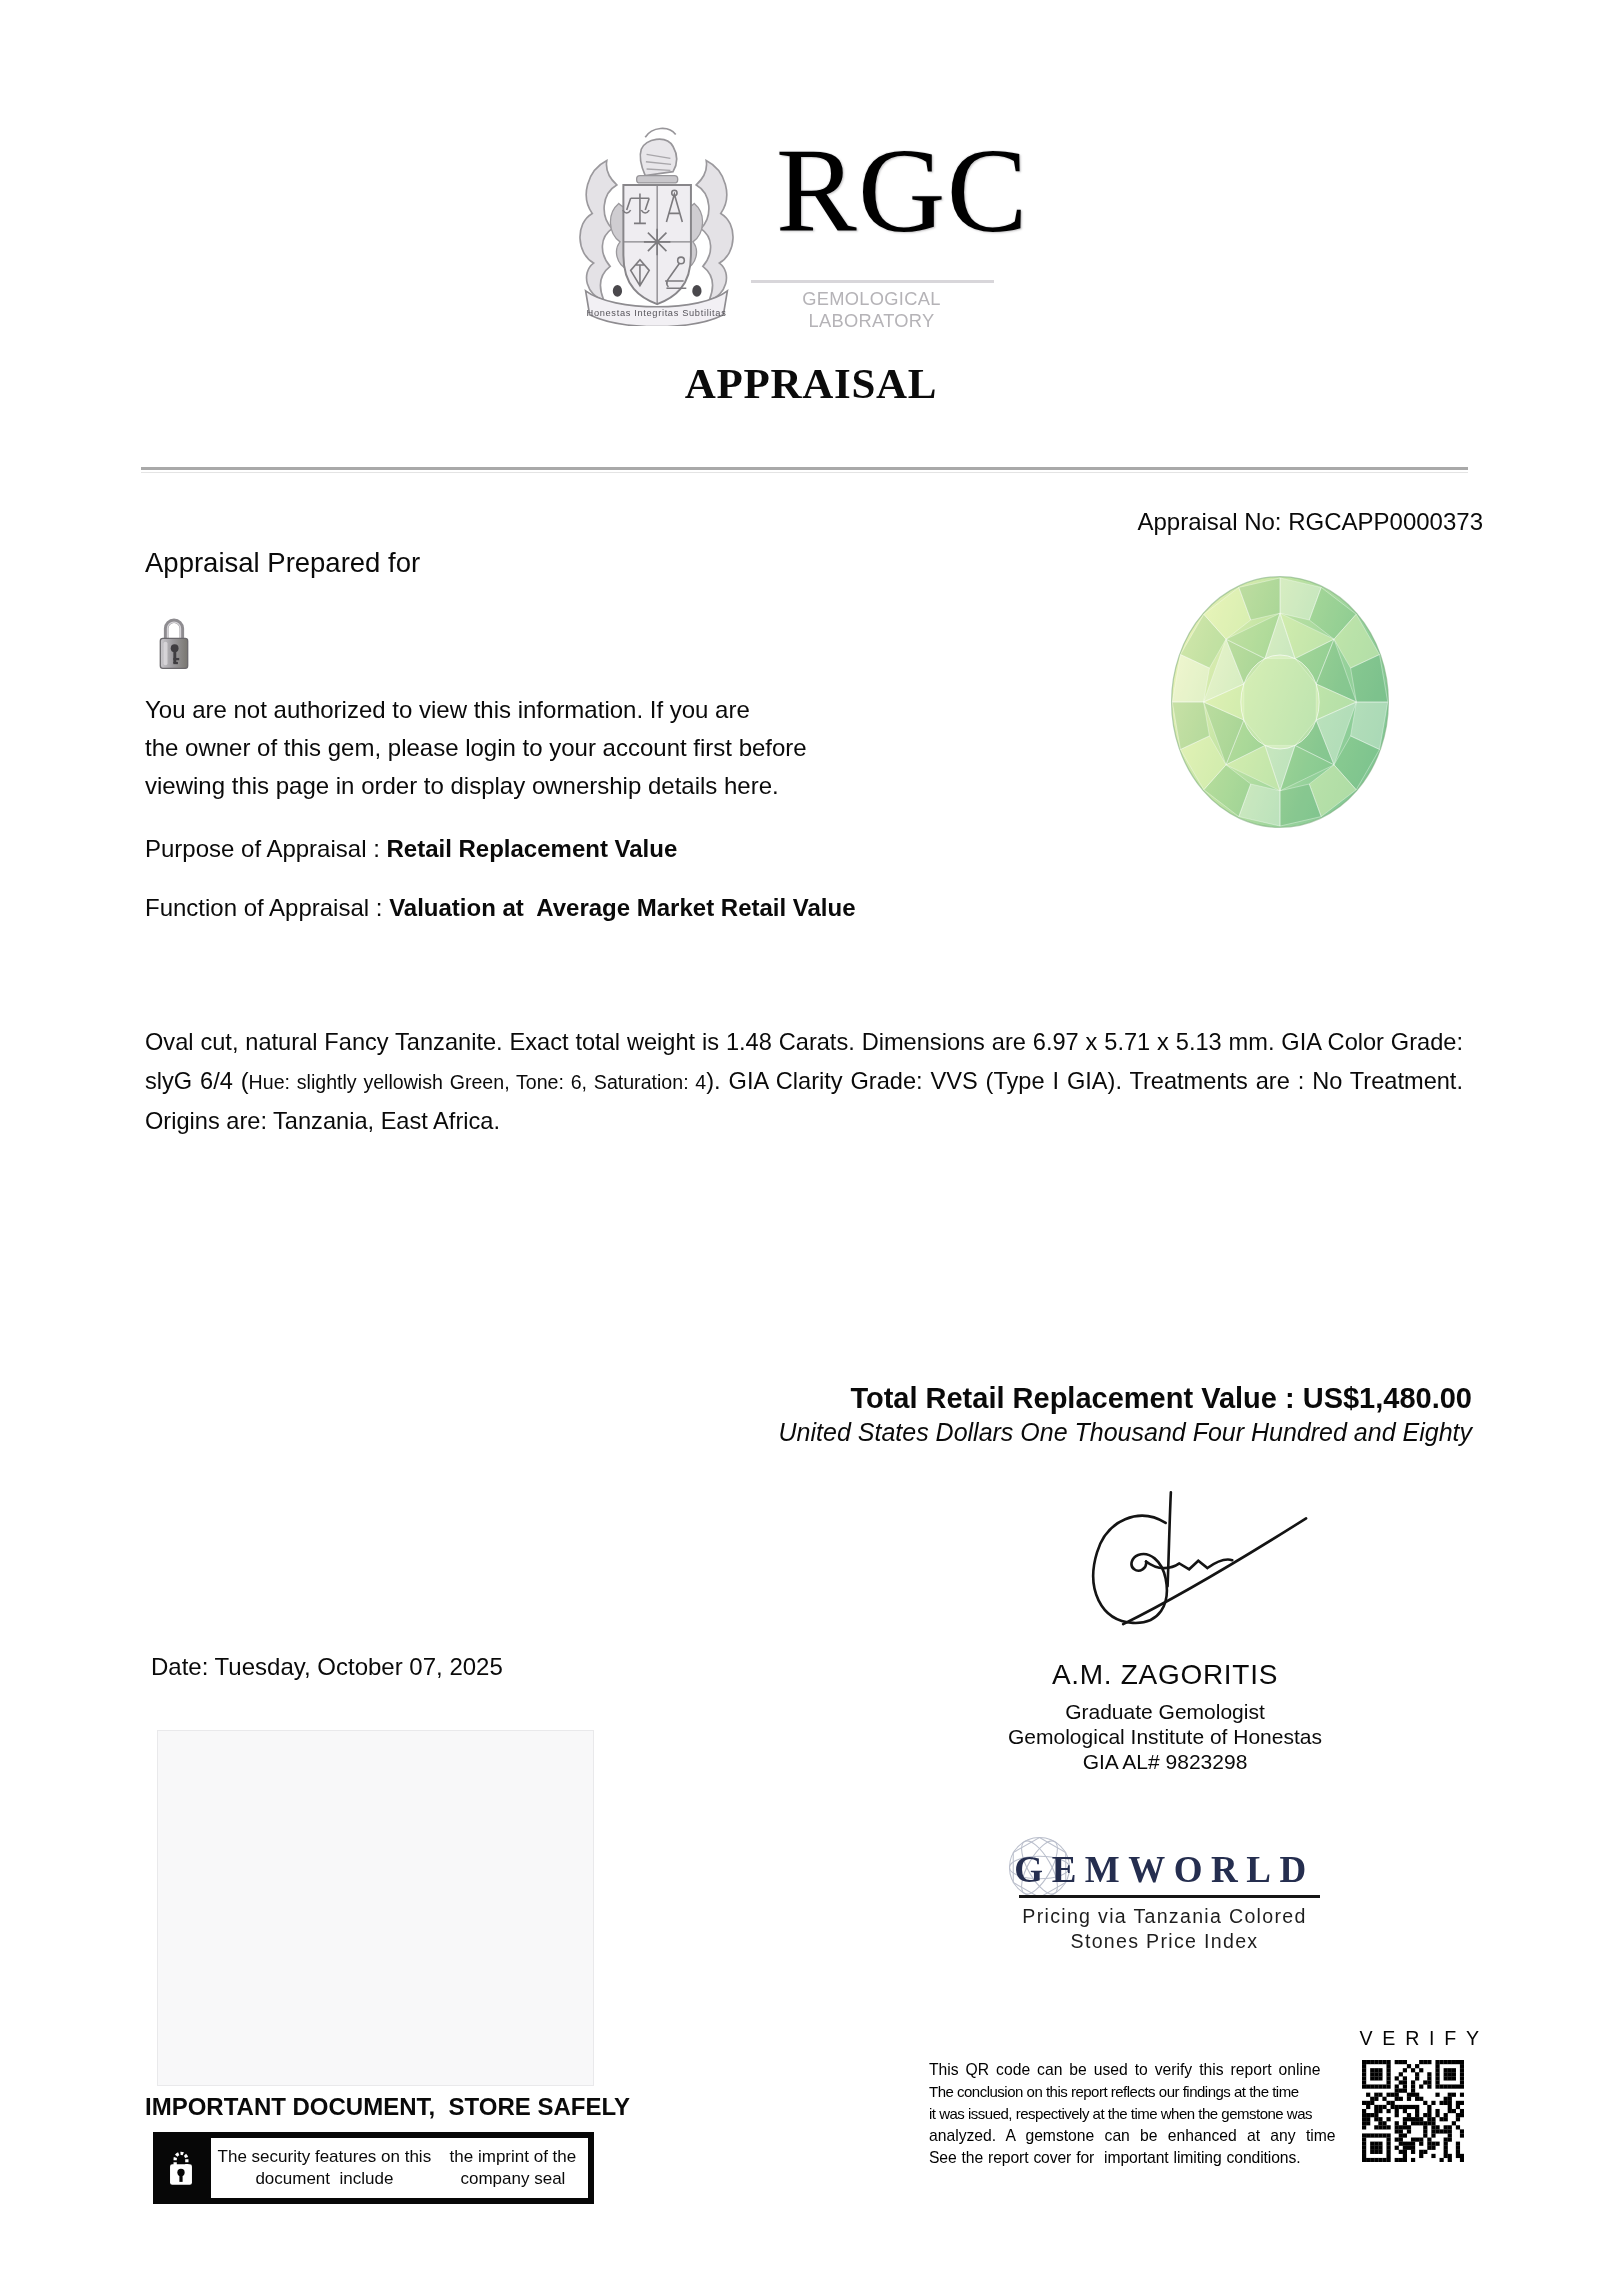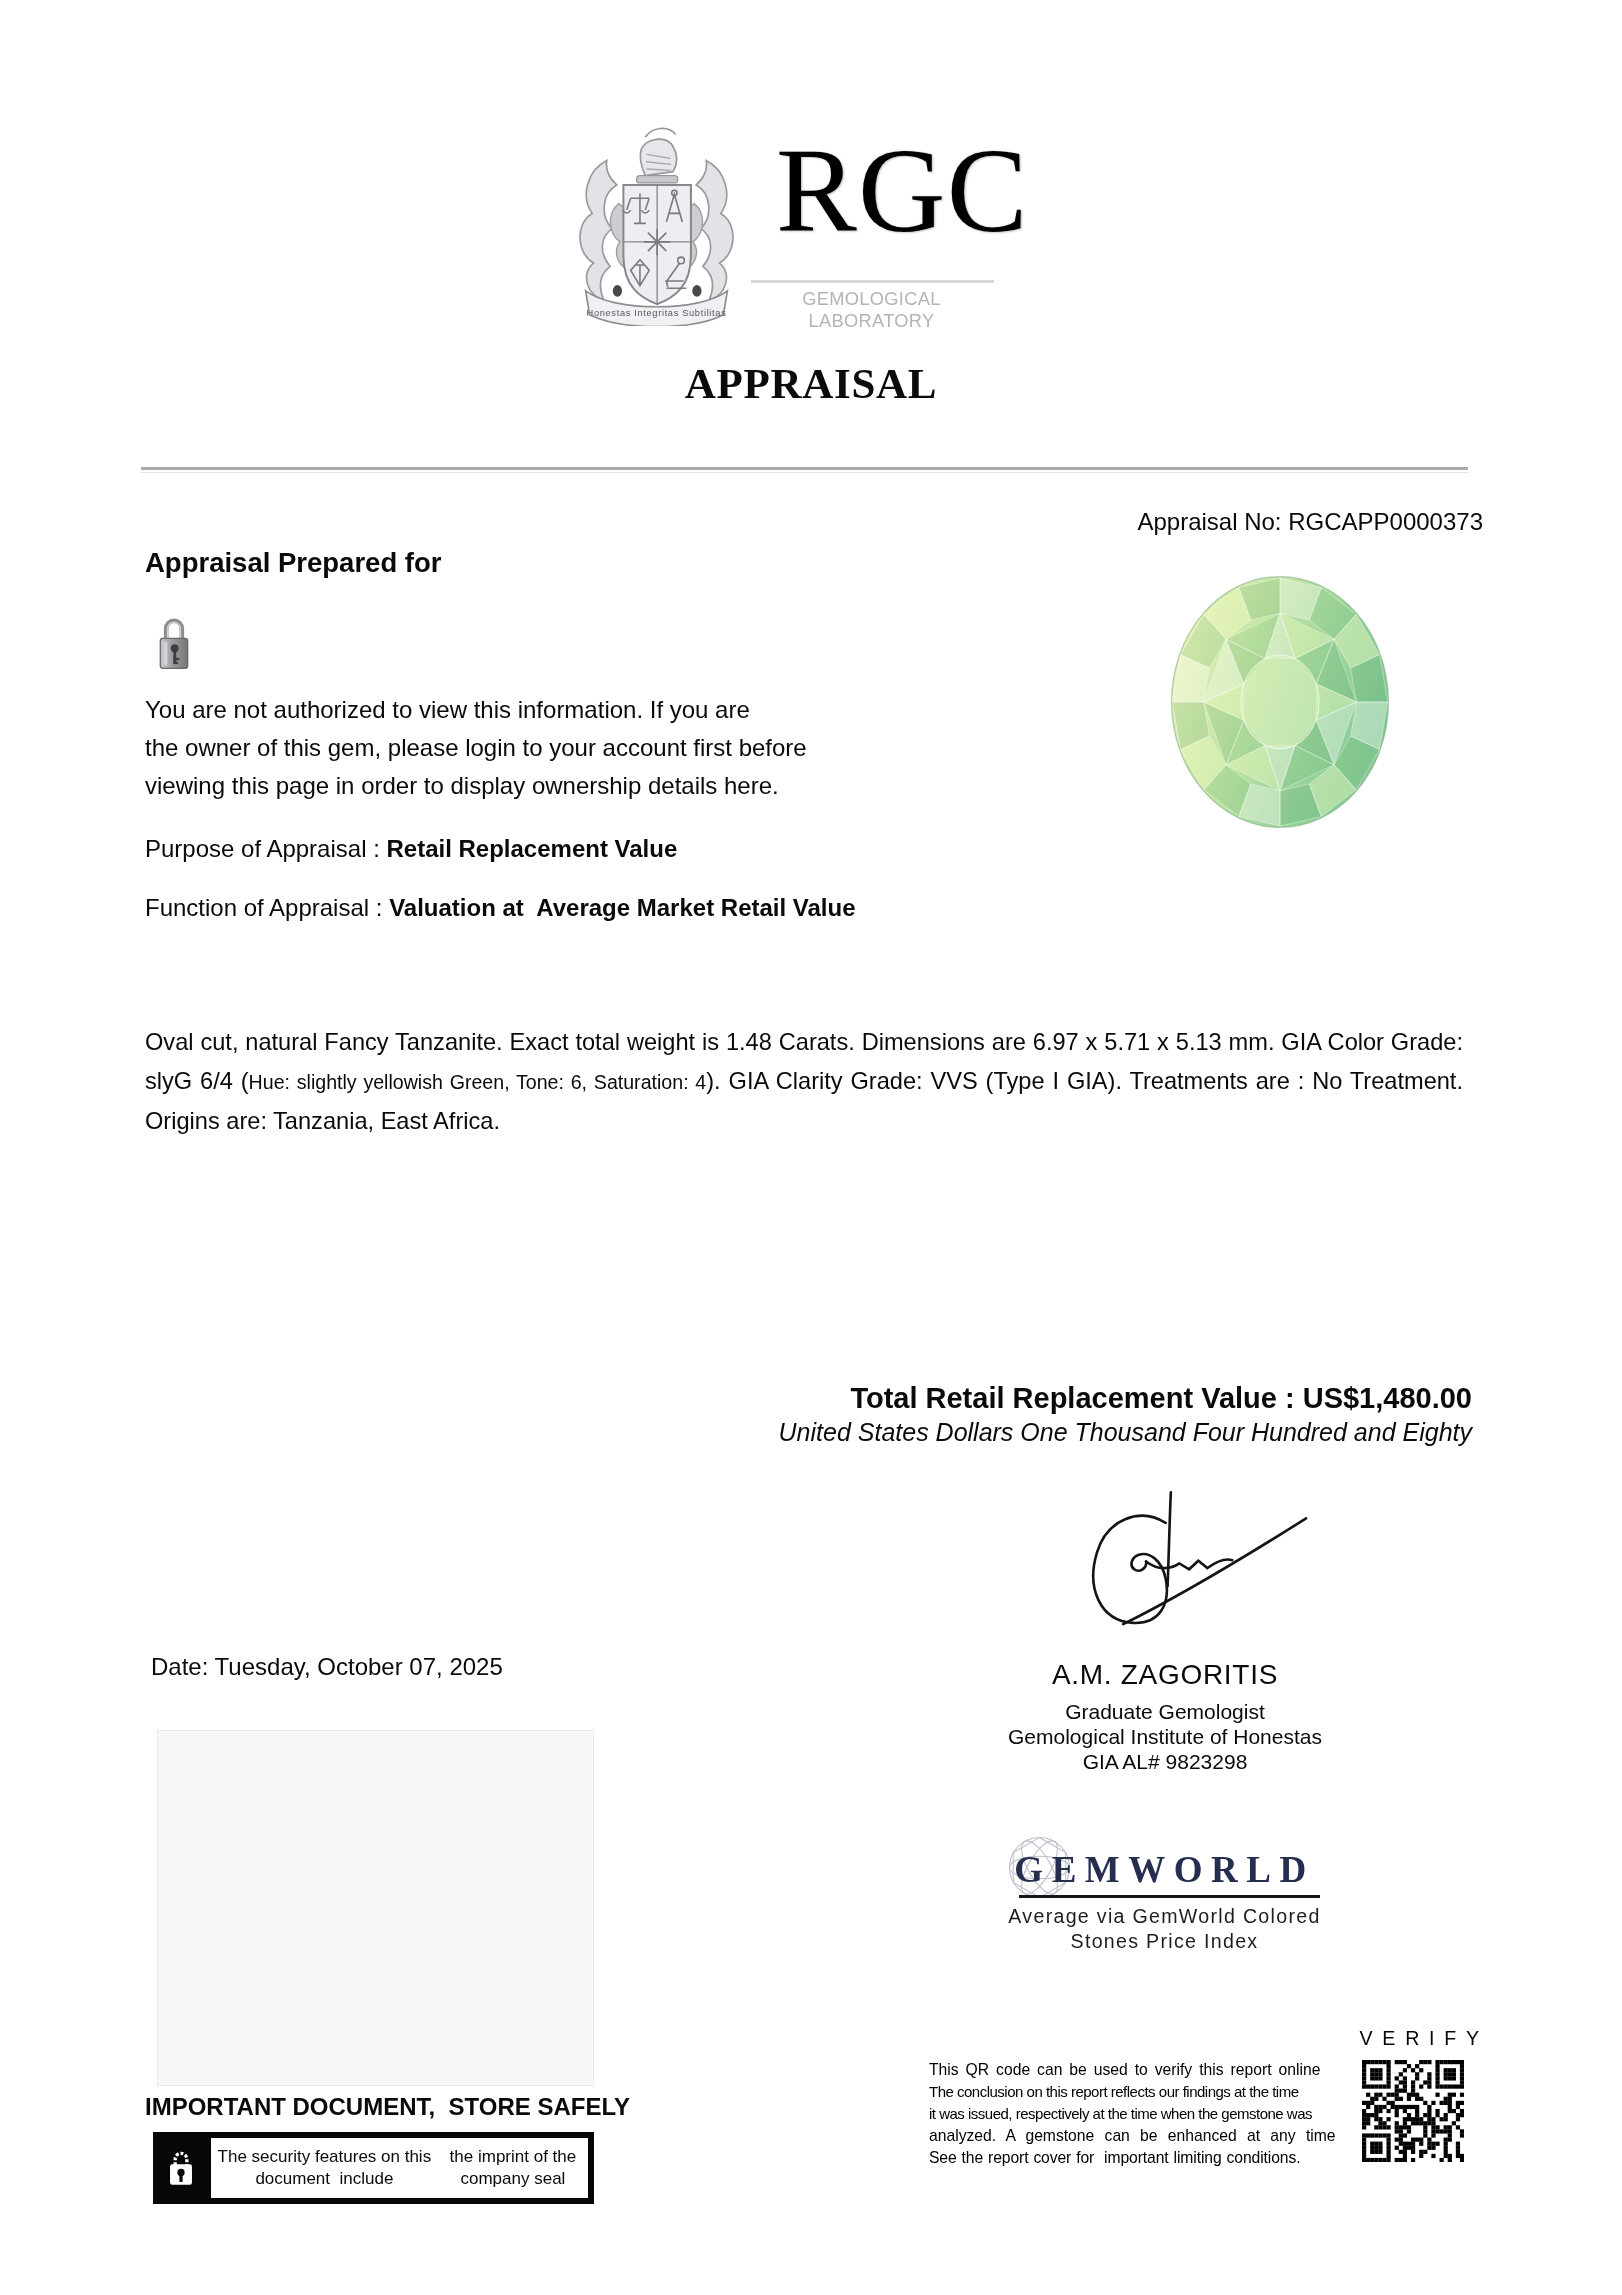--- a/index.html
+++ b/index.html
@@ -13,21 +13,21 @@
   .brand-name{left:776px;top:130px;width:262px;font-family:Liberation Serif, serif;font-size:121px;line-height:1;
     color:#000000;text-shadow:1.3px 1.3px 2px rgba(130,128,132,.45),-0.7px -0.7px 0 #efeff1;letter-spacing:1.3px}
   .brand-rule{left:751px;top:280px;width:243px;height:2.6px;background:#d8d6da}
   .brand-sub{left:746px;top:288px;width:251px;text-align:center;font-size:18.3px;letter-spacing:0.3px;color:#b5b3b7}
   .page-title{left:0;top:359px;width:1622px;text-align:center;font-family:"Liberation Serif",serif;font-size:43px;color:#0b0b0b;letter-spacing:0.7px}
   .rule-main{left:141px;top:467px;width:1327px;height:3.3px;background:#a9a9a9}
   .rule-sub{left:141px;top:472px;width:1327px;height:1.3px;background:#e4e4e4}
   .appraisal-no{right:139px;top:508px;font-size:24px}
 
   
-  .prepared-heading{left:145px;top:547px;font-size:27.5px;font-weight:bold}
+  .prepared-heading{left:145px;top:547px;font-size:27.5px;font-weight:normal}
   .lock-top{left:159px;top:612px;width:30px;height:58px}
   .notice{left:145px;top:691px;width:818px;font-size:24px;line-height:38px}
   .meta-line{left:145px;font-size:24px}
   .purpose-line{top:835px}
   .function-line{top:894px}
   .meta-line b{font-weight:bold}
 
   
   .description{left:145px;top:1023px;width:1318px;font-size:23.6px;line-height:39px;text-align:justify}
   .description .small{font-size:19.6px}
@@ -213,21 +213,21 @@
   <g fill="none" stroke="#a9afbf" stroke-width="1.4">
     <circle cx="50" cy="50" r="40"></circle>
     <ellipse cx="50" cy="50" rx="40" ry="15"></ellipse>
     <ellipse cx="50" cy="50" rx="40" ry="15" transform="rotate(60 50 50)"></ellipse>
     <ellipse cx="50" cy="50" rx="40" ry="15" transform="rotate(120 50 50)"></ellipse>
     <path d="M50,10 L85,30 L85,70 L50,90 L15,70 L15,30 Z"></path>
   </g>
 </svg>
 <div class="abs gw-brand">GEMWORLD</div>
 <div class="abs gw-rule"></div>
-<div class="abs gw-cap1">Average via GemWorld Colored</div>
+<div class="abs gw-cap1">Pricing via Tanzania Colored</div>
 <div class="abs gw-cap2">Stones Price Index</div>
 
 <div class="abs photo-box"></div>
 
 <div class="abs important-line">IMPORTANT DOCUMENT,  STORE SAFELY</div>
 
 <div class="abs security-box">
   <svg class="lock-bottom" viewBox="0 0 40 52">
     <path d="M12,22 V14 a8,8 0 0 1 16,0 V22" fill="none" stroke="#ffffff" stroke-width="4.5" stroke-dasharray="4 2.5"></path>
     <rect x="5" y="21" width="30" height="28" rx="3" fill="#ffffff"></rect>

